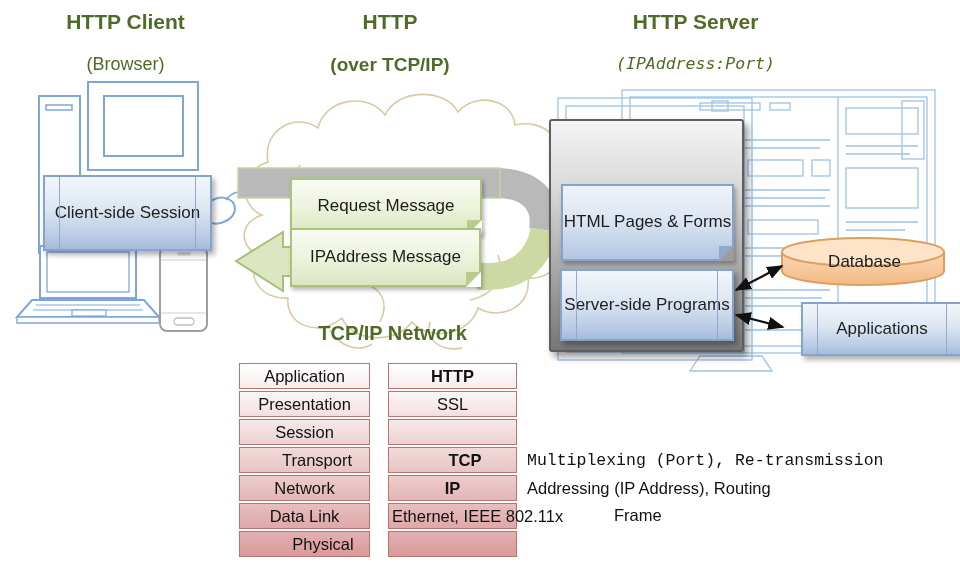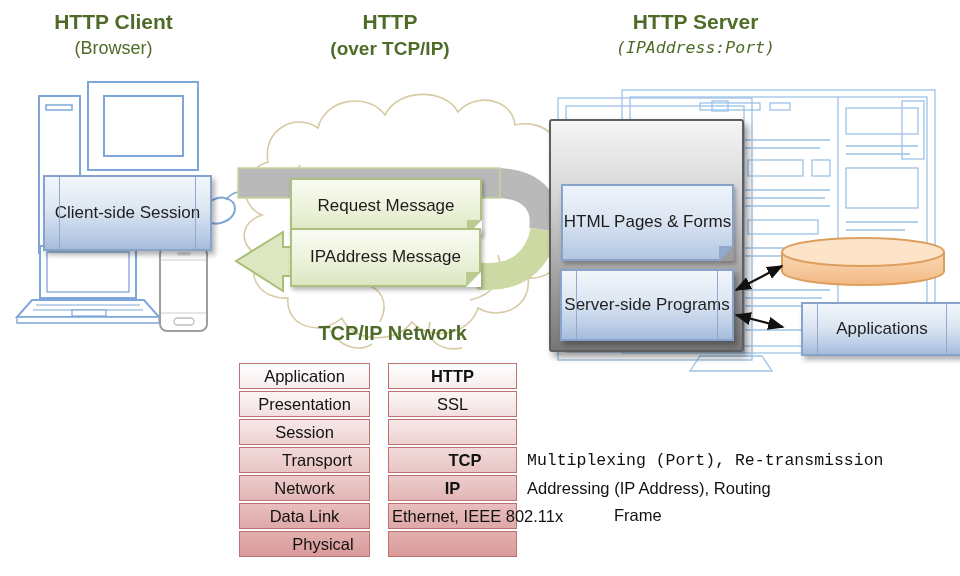--- a/index.html
+++ b/index.html
@@ -4,22 +4,22 @@
 <style>
   html,body{margin:0;padding:0;background:#ffffff;}
   .stage{position:relative;width:960px;height:576px;background:#ffffff;
          font-family:"Liberation Sans",sans-serif;overflow:hidden;}
   svg.bg,svg.overlay{position:absolute;left:0;top:0;width:960px;height:576px;}
   svg.overlay{pointer-events:none;z-index:30;}
 
   
   .hdr{position:absolute;text-align:center;color:#4f6b28;z-index:5;}
   .hdr-title{font-size:21px;font-weight:700;}
-  .hdr-sub{font-size:18px;margin-top:4px;}
-  #hdr-client{left:16px;top:10px;width:195px;}
+  .hdr-sub{font-size:18px;margin-top:20px;}
+  #hdr-client{left:28px;top:10px;width:195px;}
   #hdr-network{left:295px;top:10px;width:190px;}
   #hdr-network .hdr-sub{font-weight:700;font-size:19px;}
   #hdr-server{left:588px;top:10px;width:215px;}
   #hdr-server .hdr-sub{font-family:"DejaVu Sans Mono",monospace;font-style:italic;font-size:16.5px;}
 
   
   .panel-box{position:absolute;display:flex;align-items:center;justify-content:center;
     text-align:center;color:#1f1f1f;font-size:17px;line-height:1.3;z-index:6;
     background:linear-gradient(180deg,#f2f6fb 0%,#dce6f2 45%,#b7c9e4 85%,#a5bcdb 100%);
     border:2px solid #87a3cc;box-shadow:3px 4px 5px rgba(0,0,0,.3);}
@@ -201,20 +201,21 @@
   </div>
 
   <div id="server-panel"></div>
   <div class="note note-blue" id="htmlpages-box">
     <span>HTML Pages &amp; Forms</span>
   </div>
   <div class="panel-box" id="serverside-box">
     <span>Server-side Programs</span>
   </div>
 
+  <div id="db-label">Database</div>
   <div class="panel-box" id="applications-box">
     <span>Applications</span>
   </div>
 
   <div id="tcpip-label">TCP/IP Network</div>
 
   <div class="stack-table" id="osi-table">
     <div class="srow">Application</div>
     <div class="srow">Presentation</div>
     <div class="srow">Session</div>

